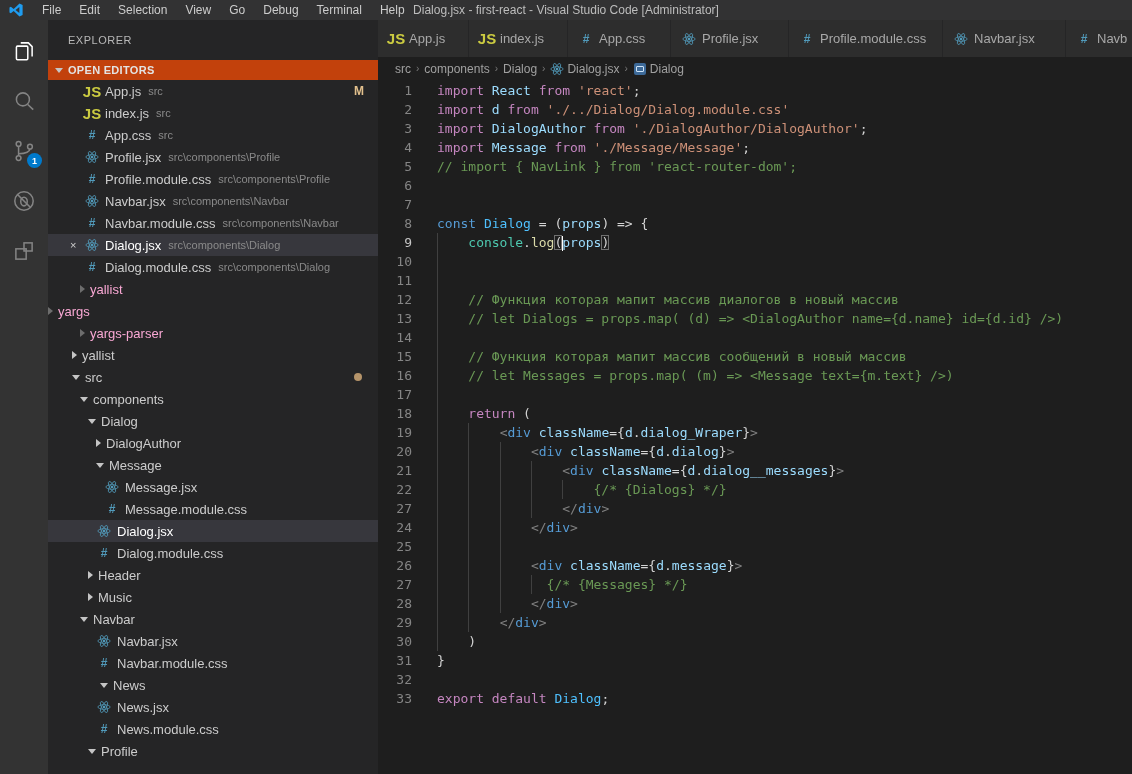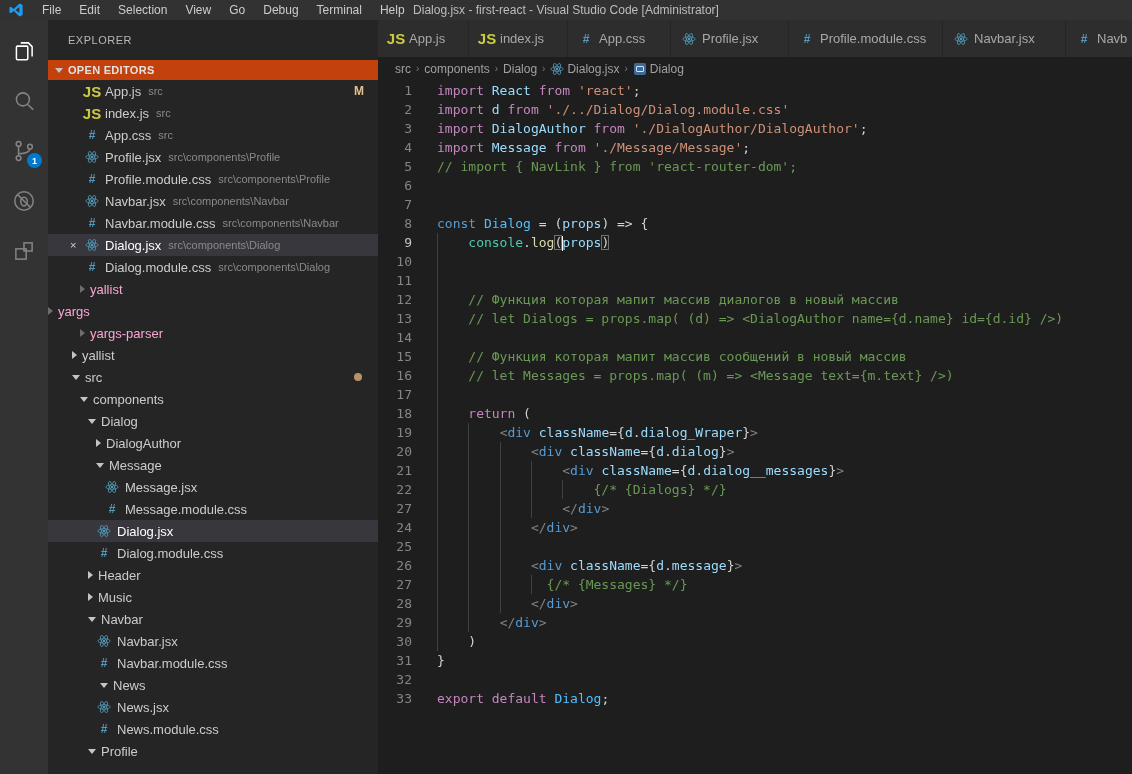--- a/index.html
+++ b/index.html
@@ -343,21 +343,21 @@
             <span class="fname">Dialog.module.css</span>
           </div>
           <div class="tree-row" style="padding-left: 40px;">
             <span class="tw col"></span>
             <span class="fname">Header</span>
           </div>
           <div class="tree-row" style="padding-left: 40px;">
             <span class="tw col"></span>
             <span class="fname">Music</span>
           </div>
-          <div class="tree-row" style="padding-left: 40px; text-align: right;">
+          <div class="tree-row" style="padding-left: 32px; text-align: right;">
             <span class="tw exp"></span>
             <span class="fname">Navbar</span>
           </div>
           <div class="tree-row" style="padding-left: 48px;">
             <span class="ficon">
               <svg viewBox="0 0 16 16" width="14" height="14">
                 <circle cx="8" cy="8" r="1.4" fill="#519aba"></circle>
                 <g fill="none" stroke="#519aba" stroke-width="0.9">
                   <ellipse cx="8" cy="8" rx="7" ry="2.6"></ellipse>
                   <ellipse cx="8" cy="8" rx="7" ry="2.6" transform="rotate(60 8 8)"></ellipse>

